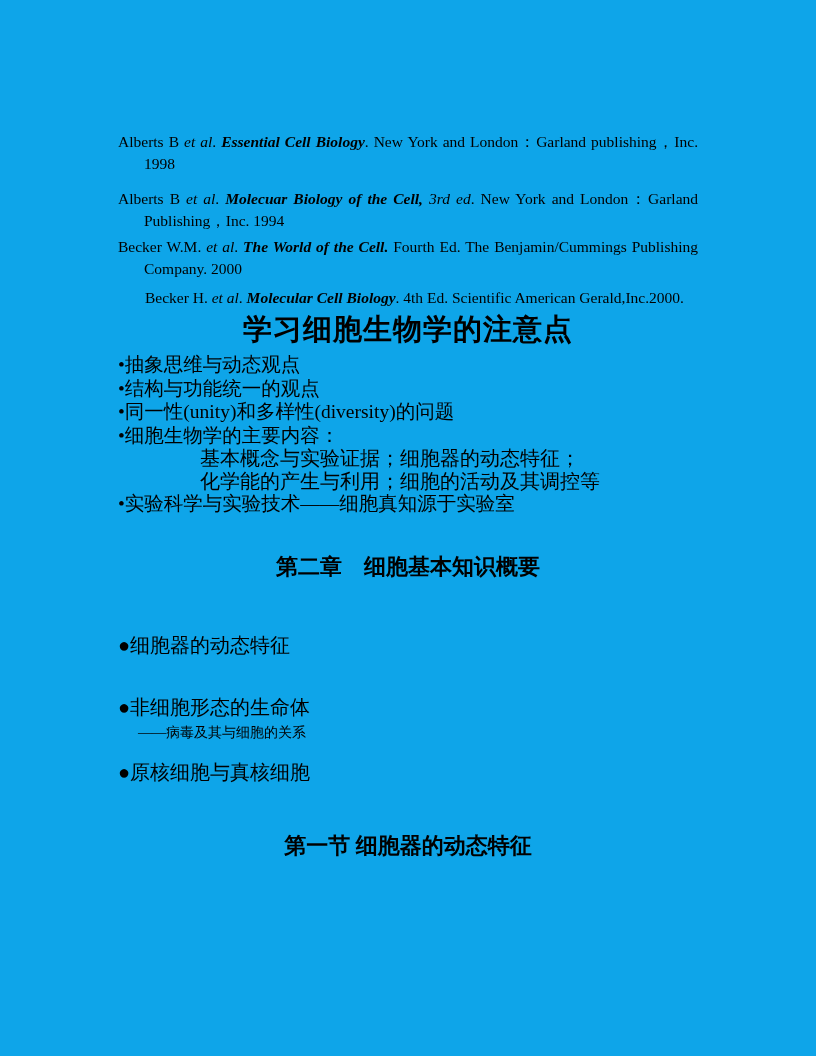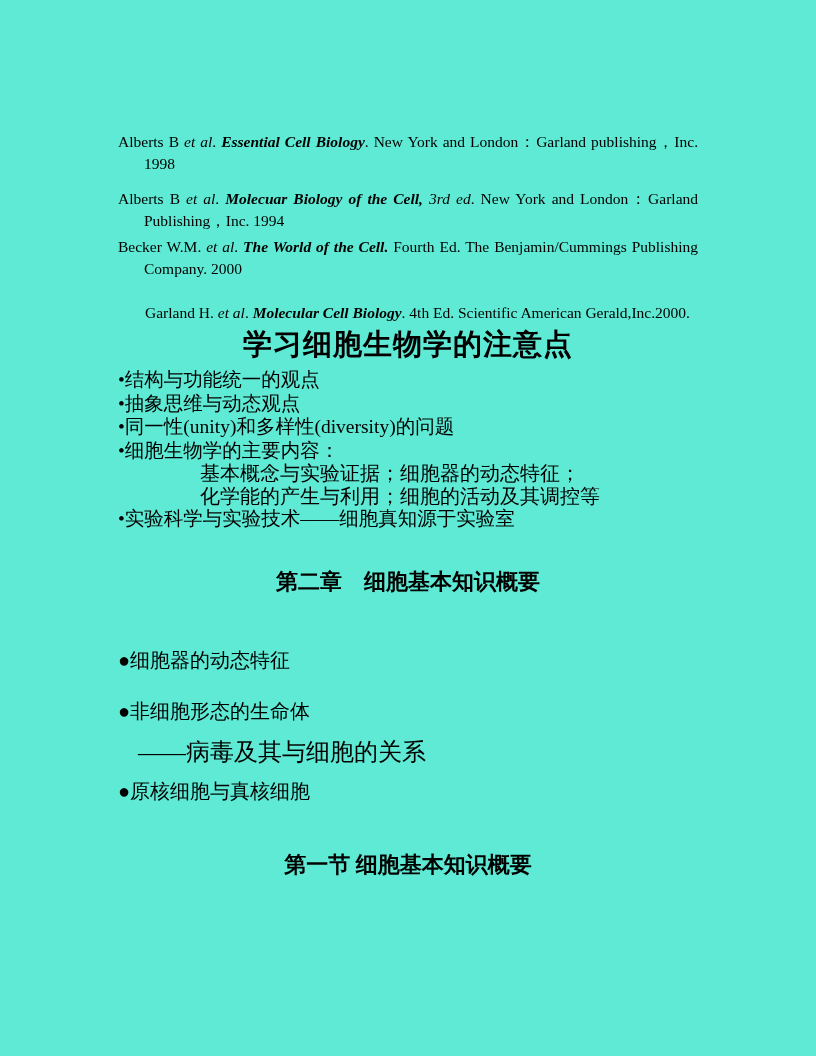--- a/index.html
+++ b/index.html
@@ -6,38 +6,38 @@
   html, body { background: #ffffff; }
   body {
     width: 816px; height: 1056px;
     font-family: "Liberation Serif", "DejaVu Serif", serif;
     color: #000;
     overflow: hidden;
   }
   .page {
     position: relative;
     width: 816px; height: 1056px;
-    background: #5eead4;
+    background: #0ea5e9;
   }
   .content {
     position: absolute;
     left: 118px; top: 131px;
     width: 580px;
   }
 
   
   .references { font-size: 15.5px; line-height: 22px; }
   .ref {
     text-align: justify;
     padding-left: 26px;
     text-indent: -26px;
   }
   .ref-0 { margin-bottom: 13px; }
   .ref-1 { margin-bottom: 4px; }
-  .ref-2 { margin-bottom: 22px; }
+  .ref-2 { margin-bottom: 7px; }
   .ref-3 { margin-bottom: 8px; }
   .ref-last {
     text-align: left;
     padding-left: 27px;
     text-indent: 0;
     margin-bottom: 0;
   }
 
   
   .study-title {
@@ -67,25 +67,25 @@
   
   .chapter-heading {
     margin-top: 37px;
     text-align: center;
     font-size: 22px;
     font-weight: bold;
     line-height: 28px;
   }
   .topics { margin-top: 52px; font-size: 20px; line-height: 25px; }
   .topic { white-space: nowrap; }
-  .topic-1 { margin-top: 26px; }
+  .topic-1 { margin-top: 37px; }
   .topic-sub {
-    margin-top: 15px;
+    margin-top: 0;
     padding-left: 20px;
-    font-size: 24px;
+    font-size: 14px;
     line-height: 26px;
     white-space: nowrap;
   }
   .topic-2 { margin-top: 14px; }
   .section-heading {
     margin-top: 47px;
     text-align: center;
     font-size: 22px;
     font-weight: bold;
     line-height: 28px;
@@ -94,31 +94,31 @@
 </head>
 <body>
 
 <div class="page">
   <div class="content">
 
     <div class="references">
       <p class="ref ref-0"><span>Alberts B </span><span style="font-style: italic;">et al</span><span>. </span><span style="font-weight: bold; font-style: italic;">Essential Cell Biology</span><span>. New York and London：Garland publishing，Inc. 1998</span></p>
       <p class="ref ref-1"><span>Alberts B </span><span style="font-style: italic;">et al</span><span>. </span><span style="font-weight: bold; font-style: italic;">Molecuar Biology of the Cell,</span><span> </span><span style="font-style: italic;">3rd ed</span><span>. New York and London：Garland Publishing，Inc. 1994</span></p>
       <p class="ref ref-2"><span>Becker W.M. </span><span style="font-style: italic;">et al</span><span>. </span><span style="font-weight: bold; font-style: italic;">The World of the Cell.</span><span> Fourth Ed. The Benjamin/Cummings Publishing Company. 2000</span></p>
-      <p class="ref ref-last"><span>Garland H. </span><span style="font-style: italic;">et al</span><span>. </span><span style="font-weight: bold; font-style: italic;">Molecular Cell Biology</span><span>. 4th Ed. Scientific American Gerald,Inc.2000.</span></p>
+      <p class="ref ref-last"><span>Becker H. </span><span style="font-style: italic;">et al</span><span>. </span><span style="font-weight: bold; font-style: italic;">Molecular Cell Biology</span><span>. 4th Ed. Scientific American Gerald,Inc.2000.</span></p>
     </div>
 
     <h1 class="study-title">学习细胞生物学的注意点</h1>
 
     <div class="bullets">
       <div class="bullet-item">
-        <span class="marker">•</span><span>结构与功能统一的观点</span>
+        <span class="marker">•</span><span>抽象思维与动态观点</span>
       </div>
       <div class="bullet-item">
-        <span class="marker">•</span><span>抽象思维与动态观点</span>
+        <span class="marker">•</span><span>结构与功能统一的观点</span>
       </div>
       <div class="bullet-item">
         <span class="marker">•</span><span>同一性(unity)和多样性(diversity)的问题</span>
       </div>
       <div class="bullet-item">
         <span class="marker">•</span><span>细胞生物学的主要内容：</span>
       </div>
       <div class="detail-line">基本概念与实验证据；细胞器的动态特征；</div>
       <div class="detail-line">化学能的产生与利用；细胞的活动及其调控等</div>
       <div class="bullet-item">
@@ -134,16 +134,16 @@
       </div>
       <div class="topic topic-1">
         <span class="marker">●</span><span>非细胞形态的生命体</span>
       </div>
       <div class="topic-sub">——病毒及其与细胞的关系</div>
       <div class="topic topic-2">
         <span class="marker">●</span><span>原核细胞与真核细胞</span>
       </div>
     </div>
 
-    <h2 class="section-heading">第一节 细胞基本知识概要</h2>
+    <h2 class="section-heading">第一节 细胞器的动态特征</h2>
 
   </div>
 </div>
 
 </body></html>

